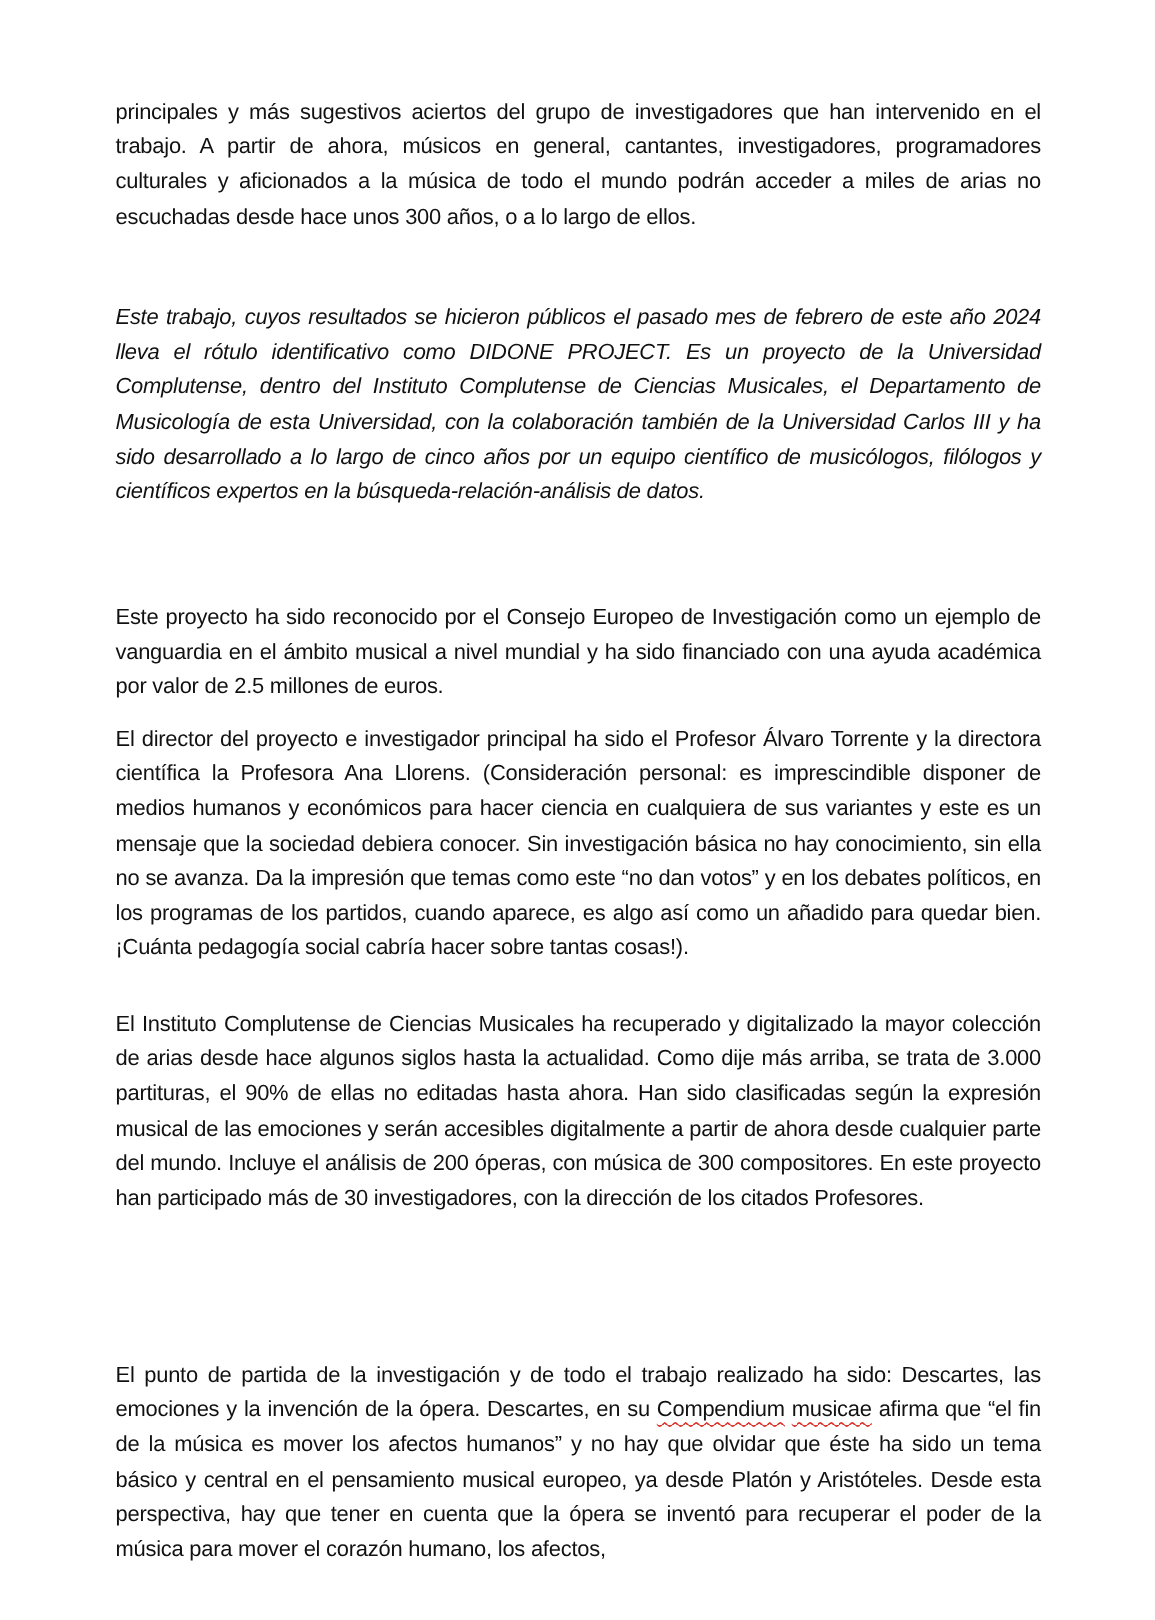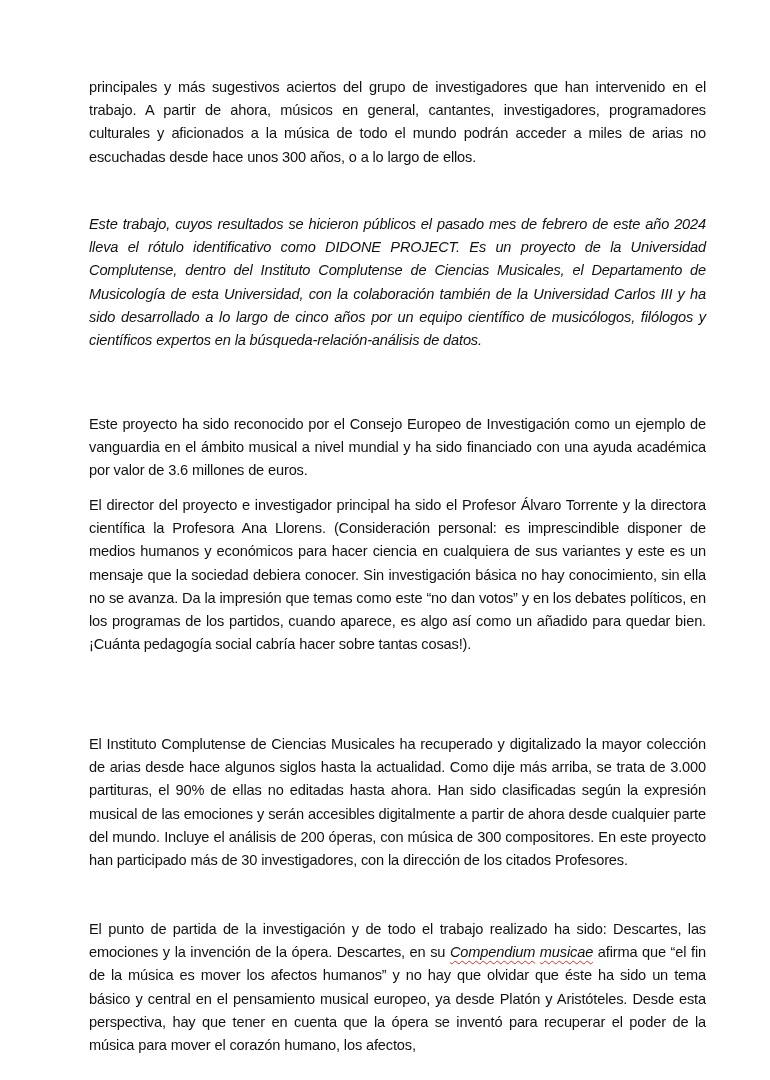--- a/index.html
+++ b/index.html
@@ -19,52 +19,51 @@
     position: absolute;
     left: 0; top: 0;
     width: 770px;
     height: 1080px;
     background: #ffffff;
   }
   .para {
     position: absolute;
     left: 77px;
     width: 617px;
-    margin: 12px;
+    margin: 0;
     font-size: 14.6px;
     line-height: 23.2px;
     text-align: justify;
     letter-spacing: -0.15px;
     word-spacing: 0px;
   }
   .ital {
-    font-style: italic;
   }
   .spell {
     text-decoration: underline wavy #d93025;
     text-decoration-thickness: 1px;
     text-underline-offset: 3px;
   }
   #p1 { top: 64px; }
   #p2 { top: 201px; font-style: italic; }
   #p3 { top: 401px; }
   #p4 { top: 482px; }
-  #p5 { top: 721px; }
+  #p5 { top: 672px; }
   #p6 { top: 906px; }
 </style>
 </head>
 <body>
 
 <div class="page">
 
   <p id="p1" class="para">principales y más sugestivos aciertos del grupo de investigadores que han intervenido en el trabajo. A partir de ahora, músicos en general, cantantes, investigadores, programadores culturales y aficionados a la música de todo el mundo podrán acceder a miles de arias no escuchadas desde hace unos 300 años, o a lo largo de ellos.</p>
 
   <p id="p2" class="para">Este trabajo, cuyos resultados se hicieron públicos el pasado mes de febrero de este año 2024 lleva el rótulo identificativo como DIDONE PROJECT. Es un proyecto de la Universidad Complutense, dentro del Instituto Complutense de Ciencias Musicales, el Departamento de Musicología de esta Universidad, con la colaboración también de la Universidad Carlos III y ha sido desarrollado a lo largo de cinco años por un equipo científico de musicólogos, filólogos y científicos expertos en la búsqueda-relación-análisis de datos.</p>
 
-  <p id="p3" class="para">Este proyecto ha sido reconocido por el Consejo Europeo de Investigación como un ejemplo de vanguardia en el ámbito musical a nivel mundial y ha sido financiado con una ayuda académica por valor de 3.6 millones de euros.</p>
+  <p id="p3" class="para">Este proyecto ha sido reconocido por el Consejo Europeo de Investigación como un ejemplo de vanguardia en el ámbito musical a nivel mundial y ha sido financiado con una ayuda académica por valor de 2.5 millones de euros.</p>
 
   <p id="p4" class="para">El director del proyecto e investigador principal ha sido el Profesor Álvaro Torrente y la directora científica la Profesora Ana Llorens. (Consideración personal: es imprescindible disponer de medios humanos y económicos para hacer ciencia en cualquiera de sus variantes y este es un mensaje que la sociedad debiera conocer. Sin investigación básica no hay conocimiento, sin ella no se avanza. Da la impresión que temas como este “no dan votos” y en los debates políticos, en los programas de los partidos, cuando aparece, es algo así como un añadido para quedar bien. ¡Cuánta pedagogía social cabría hacer sobre tantas cosas!).</p>
 
   <p id="p5" class="para">El Instituto Complutense de Ciencias Musicales ha recuperado y digitalizado la mayor colección de arias desde hace algunos siglos hasta la actualidad. Como dije más arriba, se trata de 3.000 partituras, el 90% de ellas no editadas hasta ahora. Han sido clasificadas según la expresión musical de las emociones y serán accesibles digitalmente a partir de ahora desde cualquier parte del mundo. Incluye el análisis de 200 óperas, con música de 300 compositores. En este proyecto han participado más de 30 investigadores, con la dirección de los citados Profesores.</p>
 
   <p id="p6" class="para"><span>El punto de partida de la investigación y de todo el trabajo realizado ha sido: Descartes, las emociones y la invención de la ópera. Descartes, en su </span><span class="ital spell">Compendium</span><span class="ital"> </span><span class="ital spell">musicae</span><span> afirma que “el fin de la música es mover los afectos humanos” y no hay que olvidar que éste ha sido un tema básico y central en el pensamiento musical europeo, ya desde Platón y Aristóteles. Desde esta perspectiva, hay que tener en cuenta que la ópera se inventó para recuperar el poder de la música para mover el corazón humano, los afectos,</span></p>
 
 </div>
 
 </body></html>

